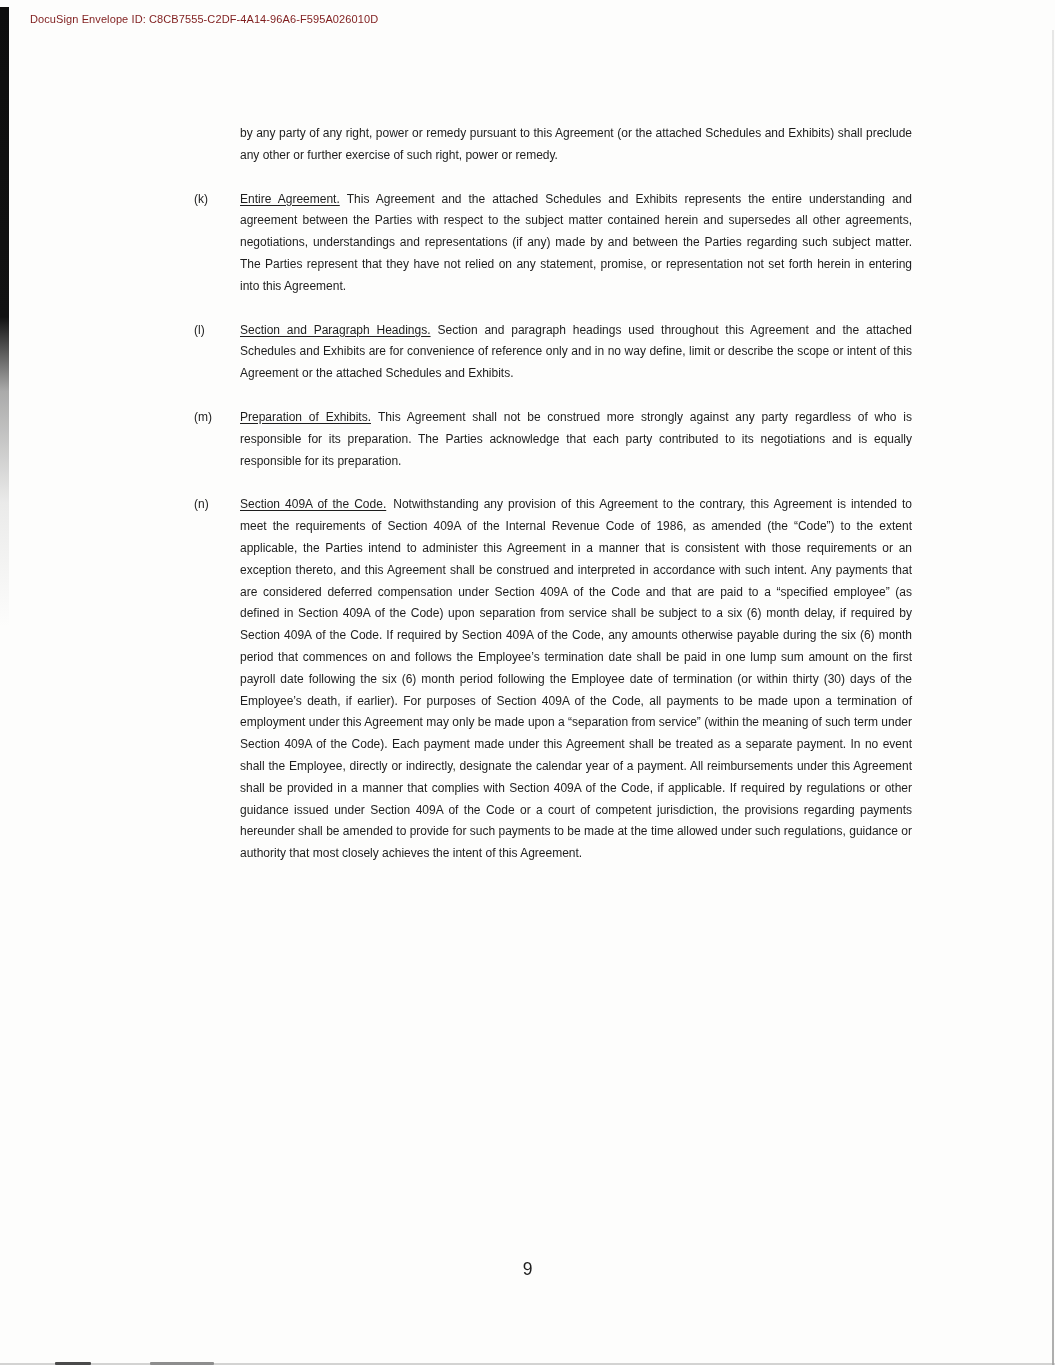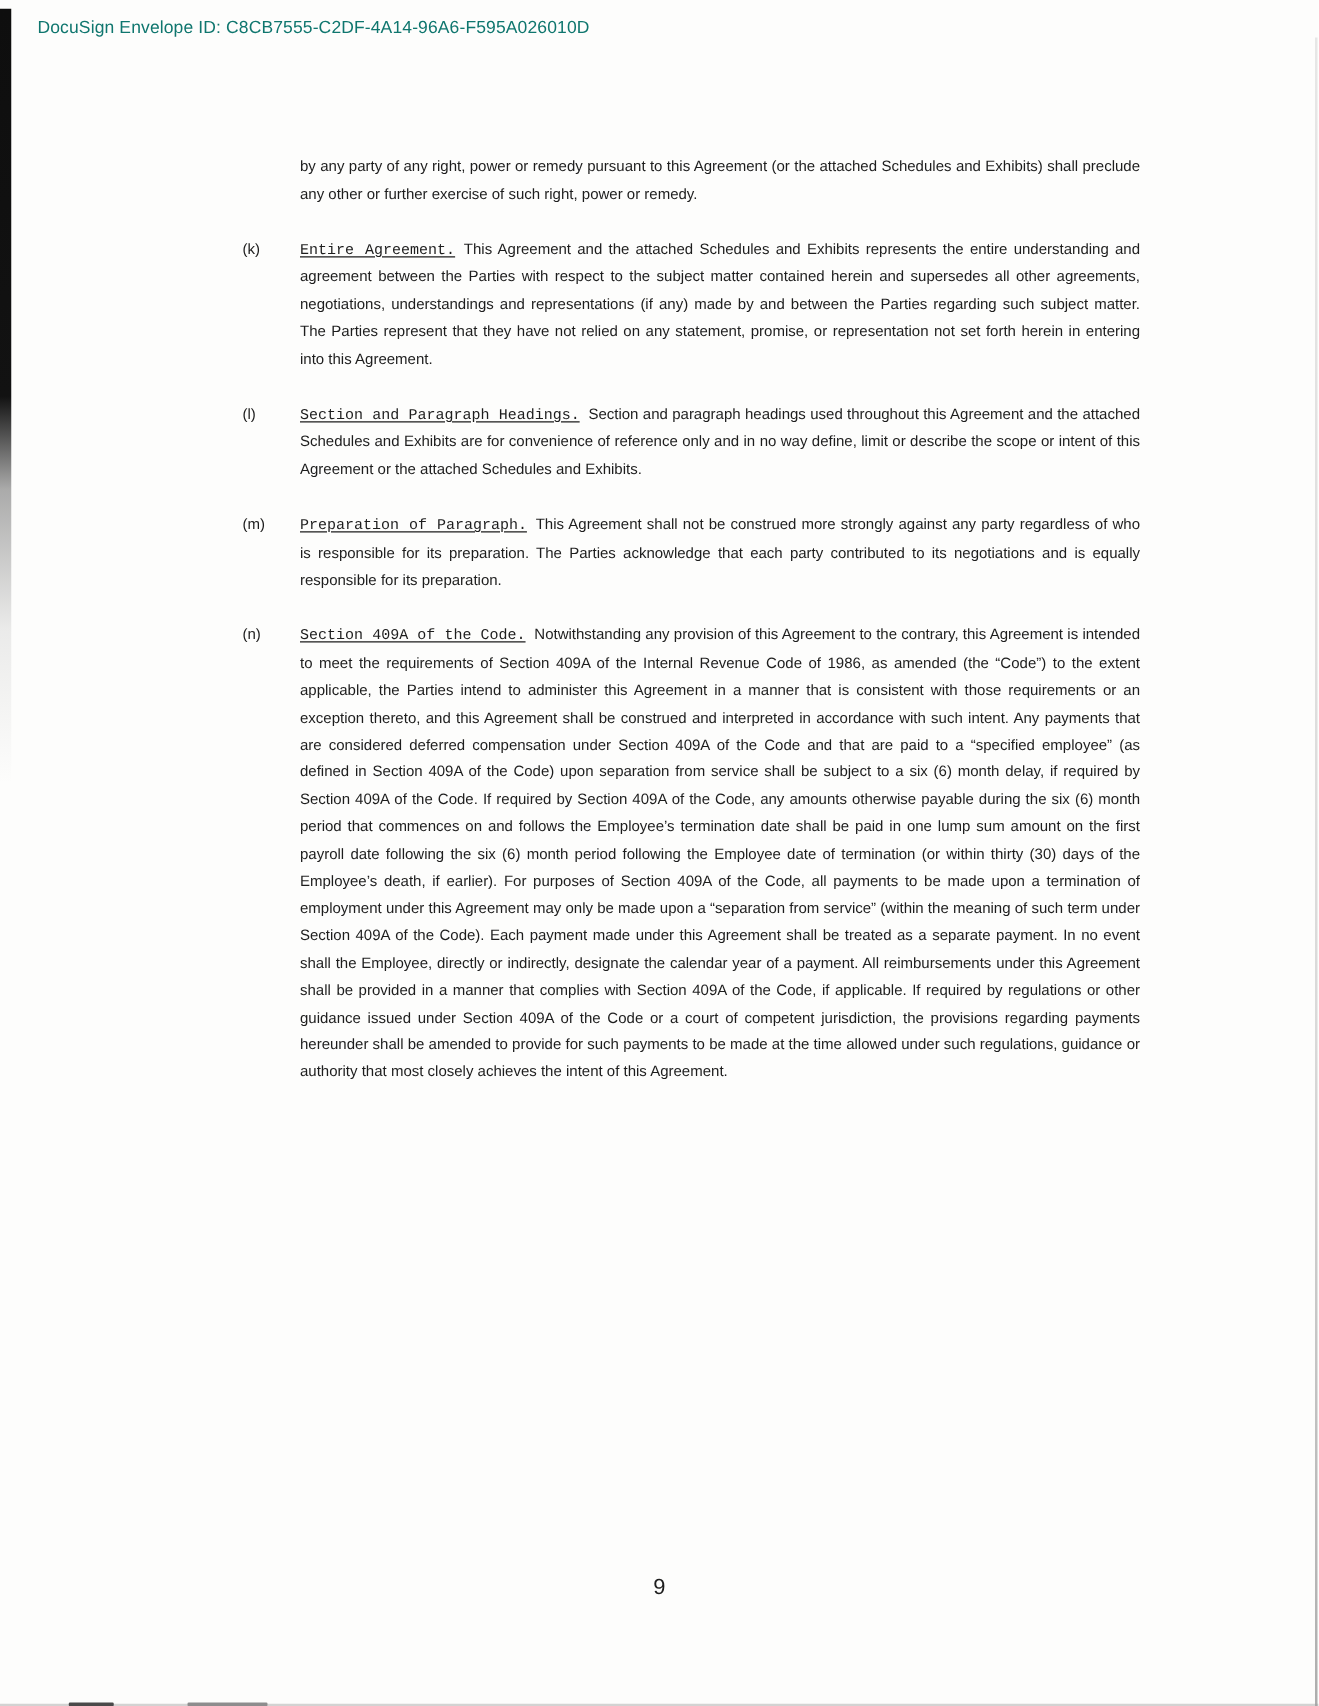--- a/index.html
+++ b/index.html
@@ -10,23 +10,23 @@
     height: 1365px;
     background: #fdfdfc;
     overflow: hidden;
     font-family: "Liberation Sans", sans-serif;
     color: #1d1d1d;
   }
   .envelope-header {
     position: absolute;
     left: 30px;
     top: 13px;
-    font-size: 14px;
+    font-size: 11px;
     letter-spacing: 0.1px;
-    color: #0f766e;
+    color: #7f1d1d;
     white-space: nowrap;
   }
   .content {
     position: absolute;
     left: 194px;
     top: 123px;
     width: 718px;
     font-size: 12px;
     line-height: 21.8px;
     text-align: justify;
@@ -44,21 +44,20 @@
   .clause-label {
     position: absolute;
     left: 0;
     top: 0;
     text-align: left;
   }
   .clause-heading {
     text-decoration: underline;
     text-underline-offset: 2px;
     margin-right: 7px;
-    font-family: Liberation Mono, monospace;
   }
   .page-number {
     position: absolute;
     top: 1259px;
     left: 0;
     width: 100%;
     text-align: center;
     font-size: 17.5px;
   }
   
@@ -124,21 +123,21 @@
       <p class="clause-text"><span class="clause-heading">Entire Agreement.</span><span>This Agreement and the attached Schedules and Exhibits represents the entire understanding and agreement between the Parties with respect to the subject matter contained herein and supersedes all other agreements, negotiations, understandings and representations (if any) made by and between the Parties regarding such subject matter.  The Parties represent that they have not relied on any statement, promise, or representation not set forth herein in entering into this Agreement.</span></p>
     </div>
 
     <div class="clause">
       <span class="clause-label">(l)</span>
       <p class="clause-text"><span class="clause-heading">Section and Paragraph Headings.</span><span>Section and paragraph headings used throughout this Agreement and the attached Schedules and Exhibits are for convenience of reference only and in no way define, limit or describe the scope or intent of this Agreement or the attached Schedules and Exhibits.</span></p>
     </div>
 
     <div class="clause">
       <span class="clause-label">(m)</span>
-      <p class="clause-text"><span class="clause-heading">Preparation of Paragraph.</span><span>This Agreement shall not be construed more strongly against any party regardless of who is responsible for its preparation. The Parties acknowledge that each party contributed to its negotiations and is equally responsible for its preparation.</span></p>
+      <p class="clause-text"><span class="clause-heading">Preparation of Exhibits.</span><span>This Agreement shall not be construed more strongly against any party regardless of who is responsible for its preparation. The Parties acknowledge that each party contributed to its negotiations and is equally responsible for its preparation.</span></p>
     </div>
 
     <div class="clause">
       <span class="clause-label">(n)</span>
       <p class="clause-text"><span class="clause-heading">Section 409A of the Code.</span><span>Notwithstanding any provision of this Agreement to the contrary, this Agreement is intended to meet the requirements of Section 409A of the Internal Revenue Code of 1986, as amended (the “Code”) to the extent applicable, the Parties intend to administer this Agreement in a manner that is consistent with those requirements or an exception thereto, and this Agreement shall be construed and interpreted in accordance with such intent. Any payments that are considered deferred compensation under Section 409A of the Code and that are paid to a “specified employee” (as defined in Section 409A of the Code) upon separation from service shall be subject to a six (6) month delay, if required by Section 409A of the Code. If required by Section 409A of the Code, any amounts otherwise payable during the six (6) month period that commences on and follows the Employee’s termination date shall be paid in one lump sum amount on the first payroll date following the six (6) month period following the Employee date of termination (or within thirty (30) days of the Employee’s death, if earlier). For purposes of Section 409A of the Code, all payments to be made upon a termination of employment under this Agreement may only be made upon a “separation from service” (within the meaning of such term under Section 409A of the Code). Each payment made under this Agreement shall be treated as a separate payment. In no event shall the Employee, directly or indirectly, designate the calendar year of a payment. All reimbursements under this Agreement shall be provided in a manner that complies with Section 409A of the Code, if applicable. If required by regulations or other guidance issued under Section 409A of the Code or a court of competent jurisdiction, the provisions regarding payments hereunder shall be amended to provide for such payments to be made at the time allowed under such regulations, guidance or authority that most closely achieves the intent of this Agreement.</span></p>
     </div>
 
   </div>
 
   <div class="page-number">9</div>

